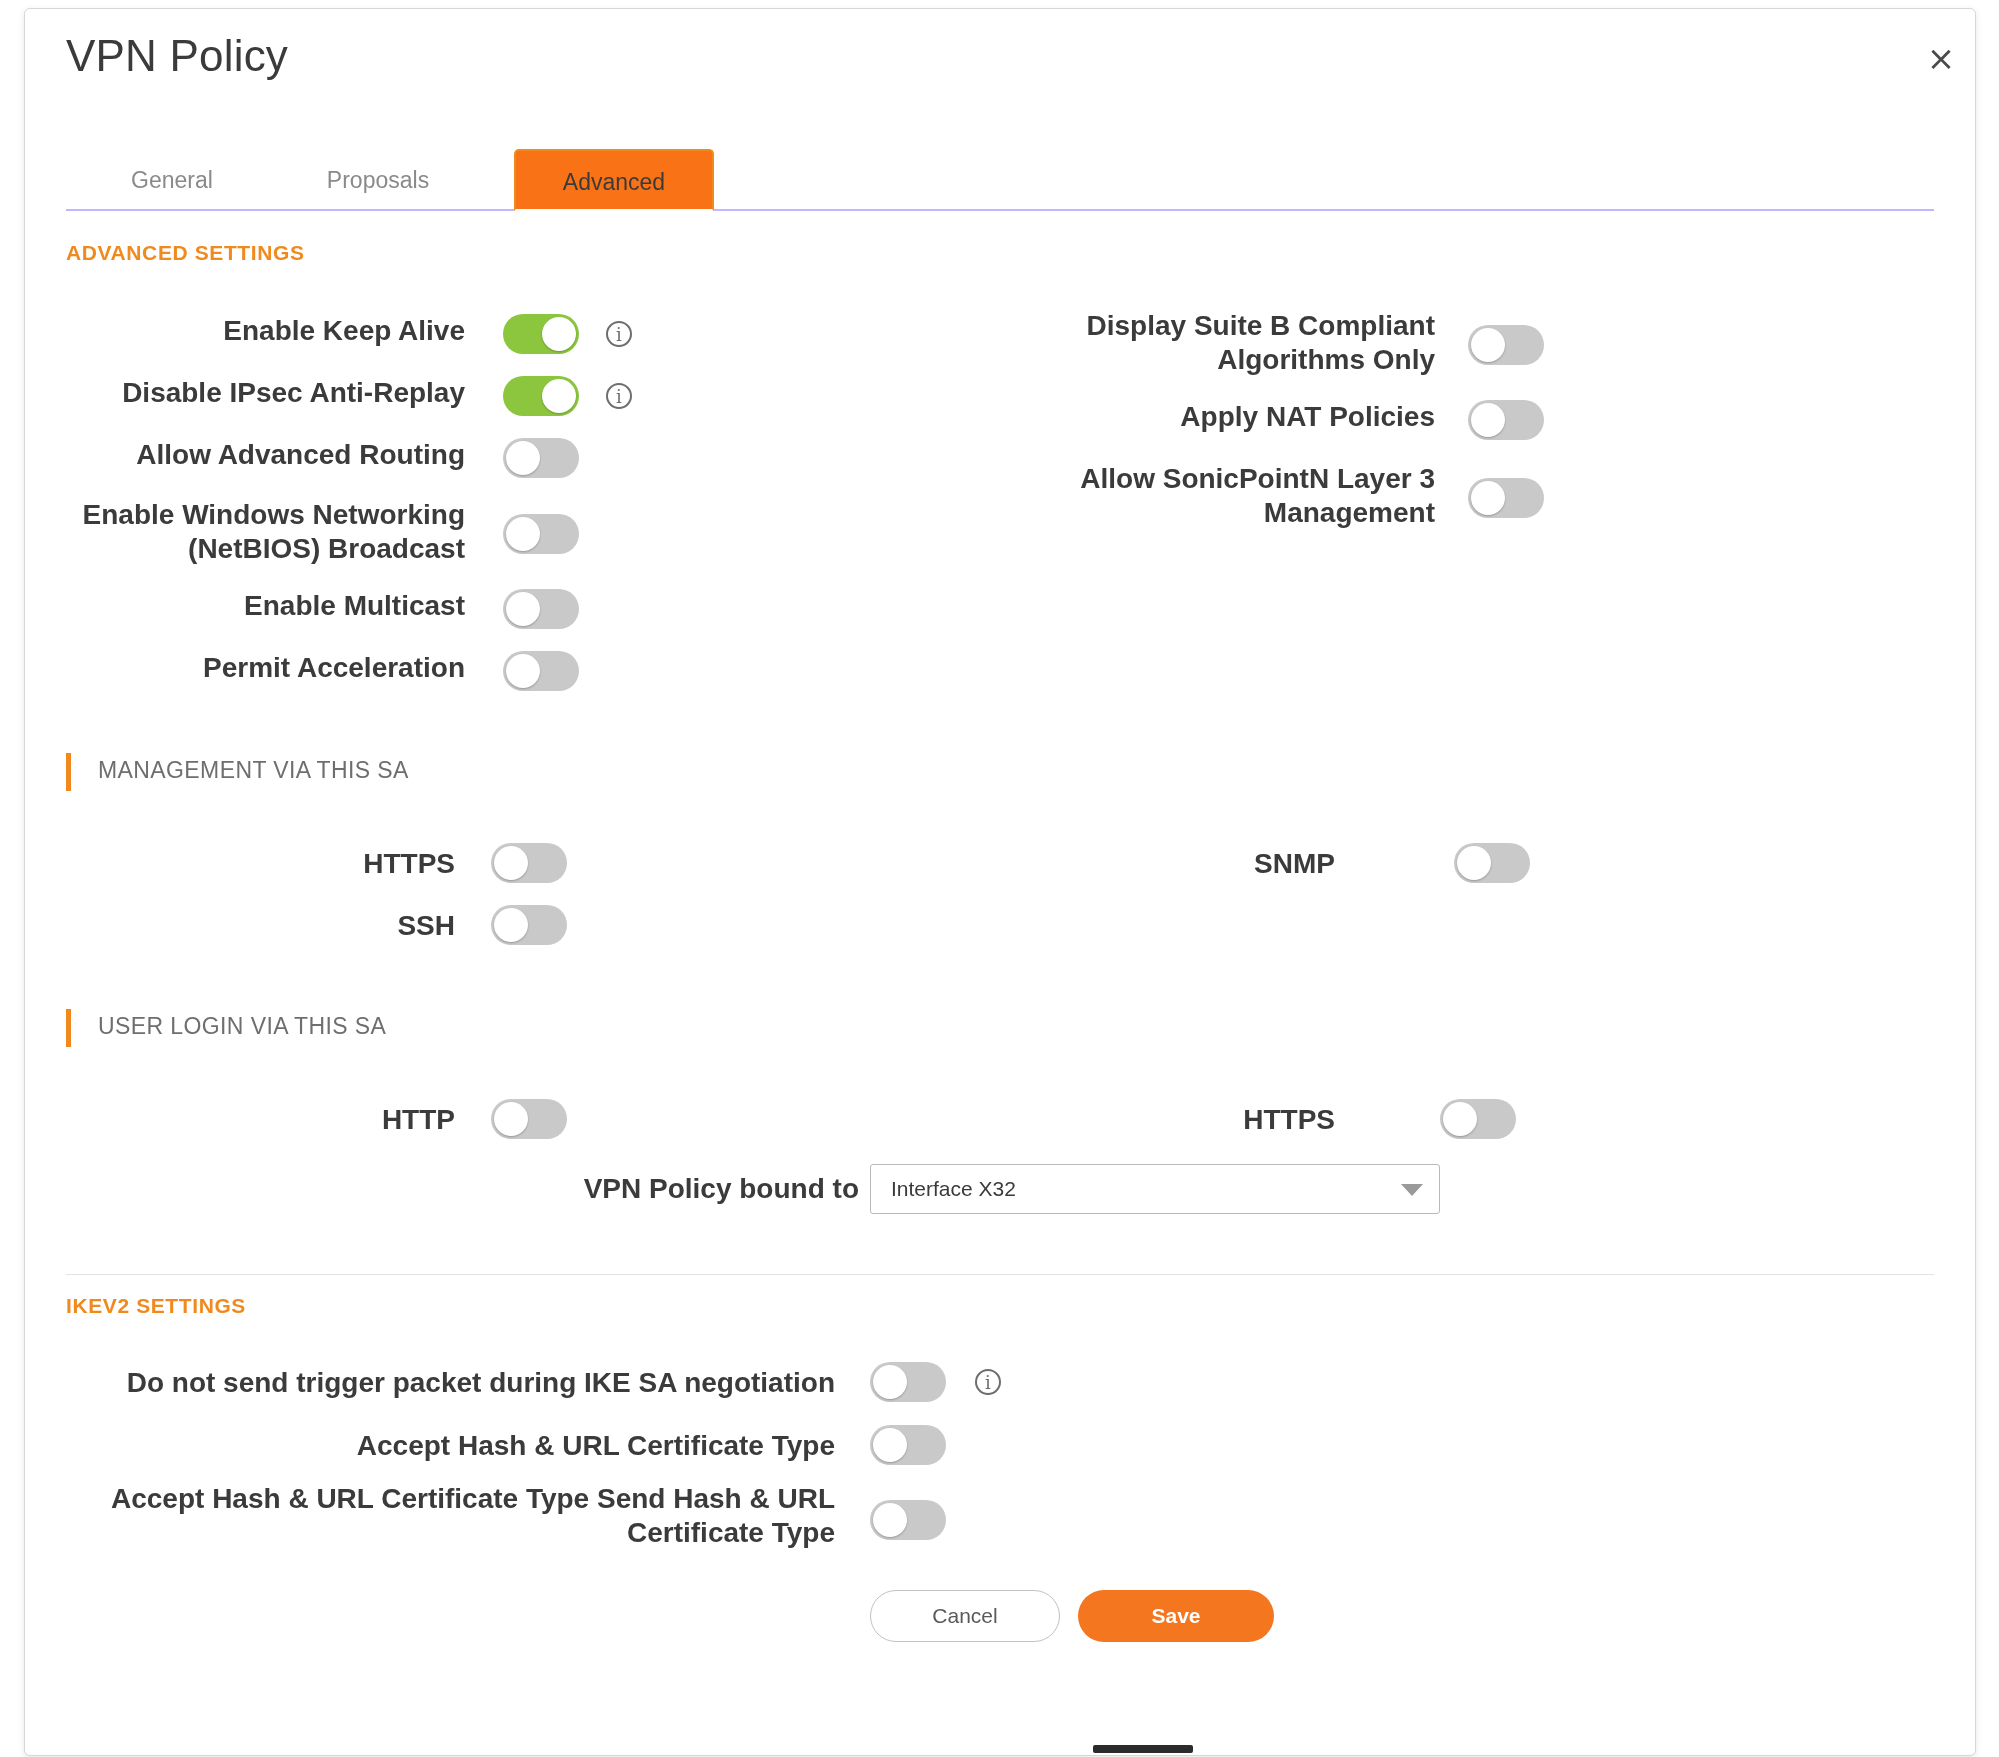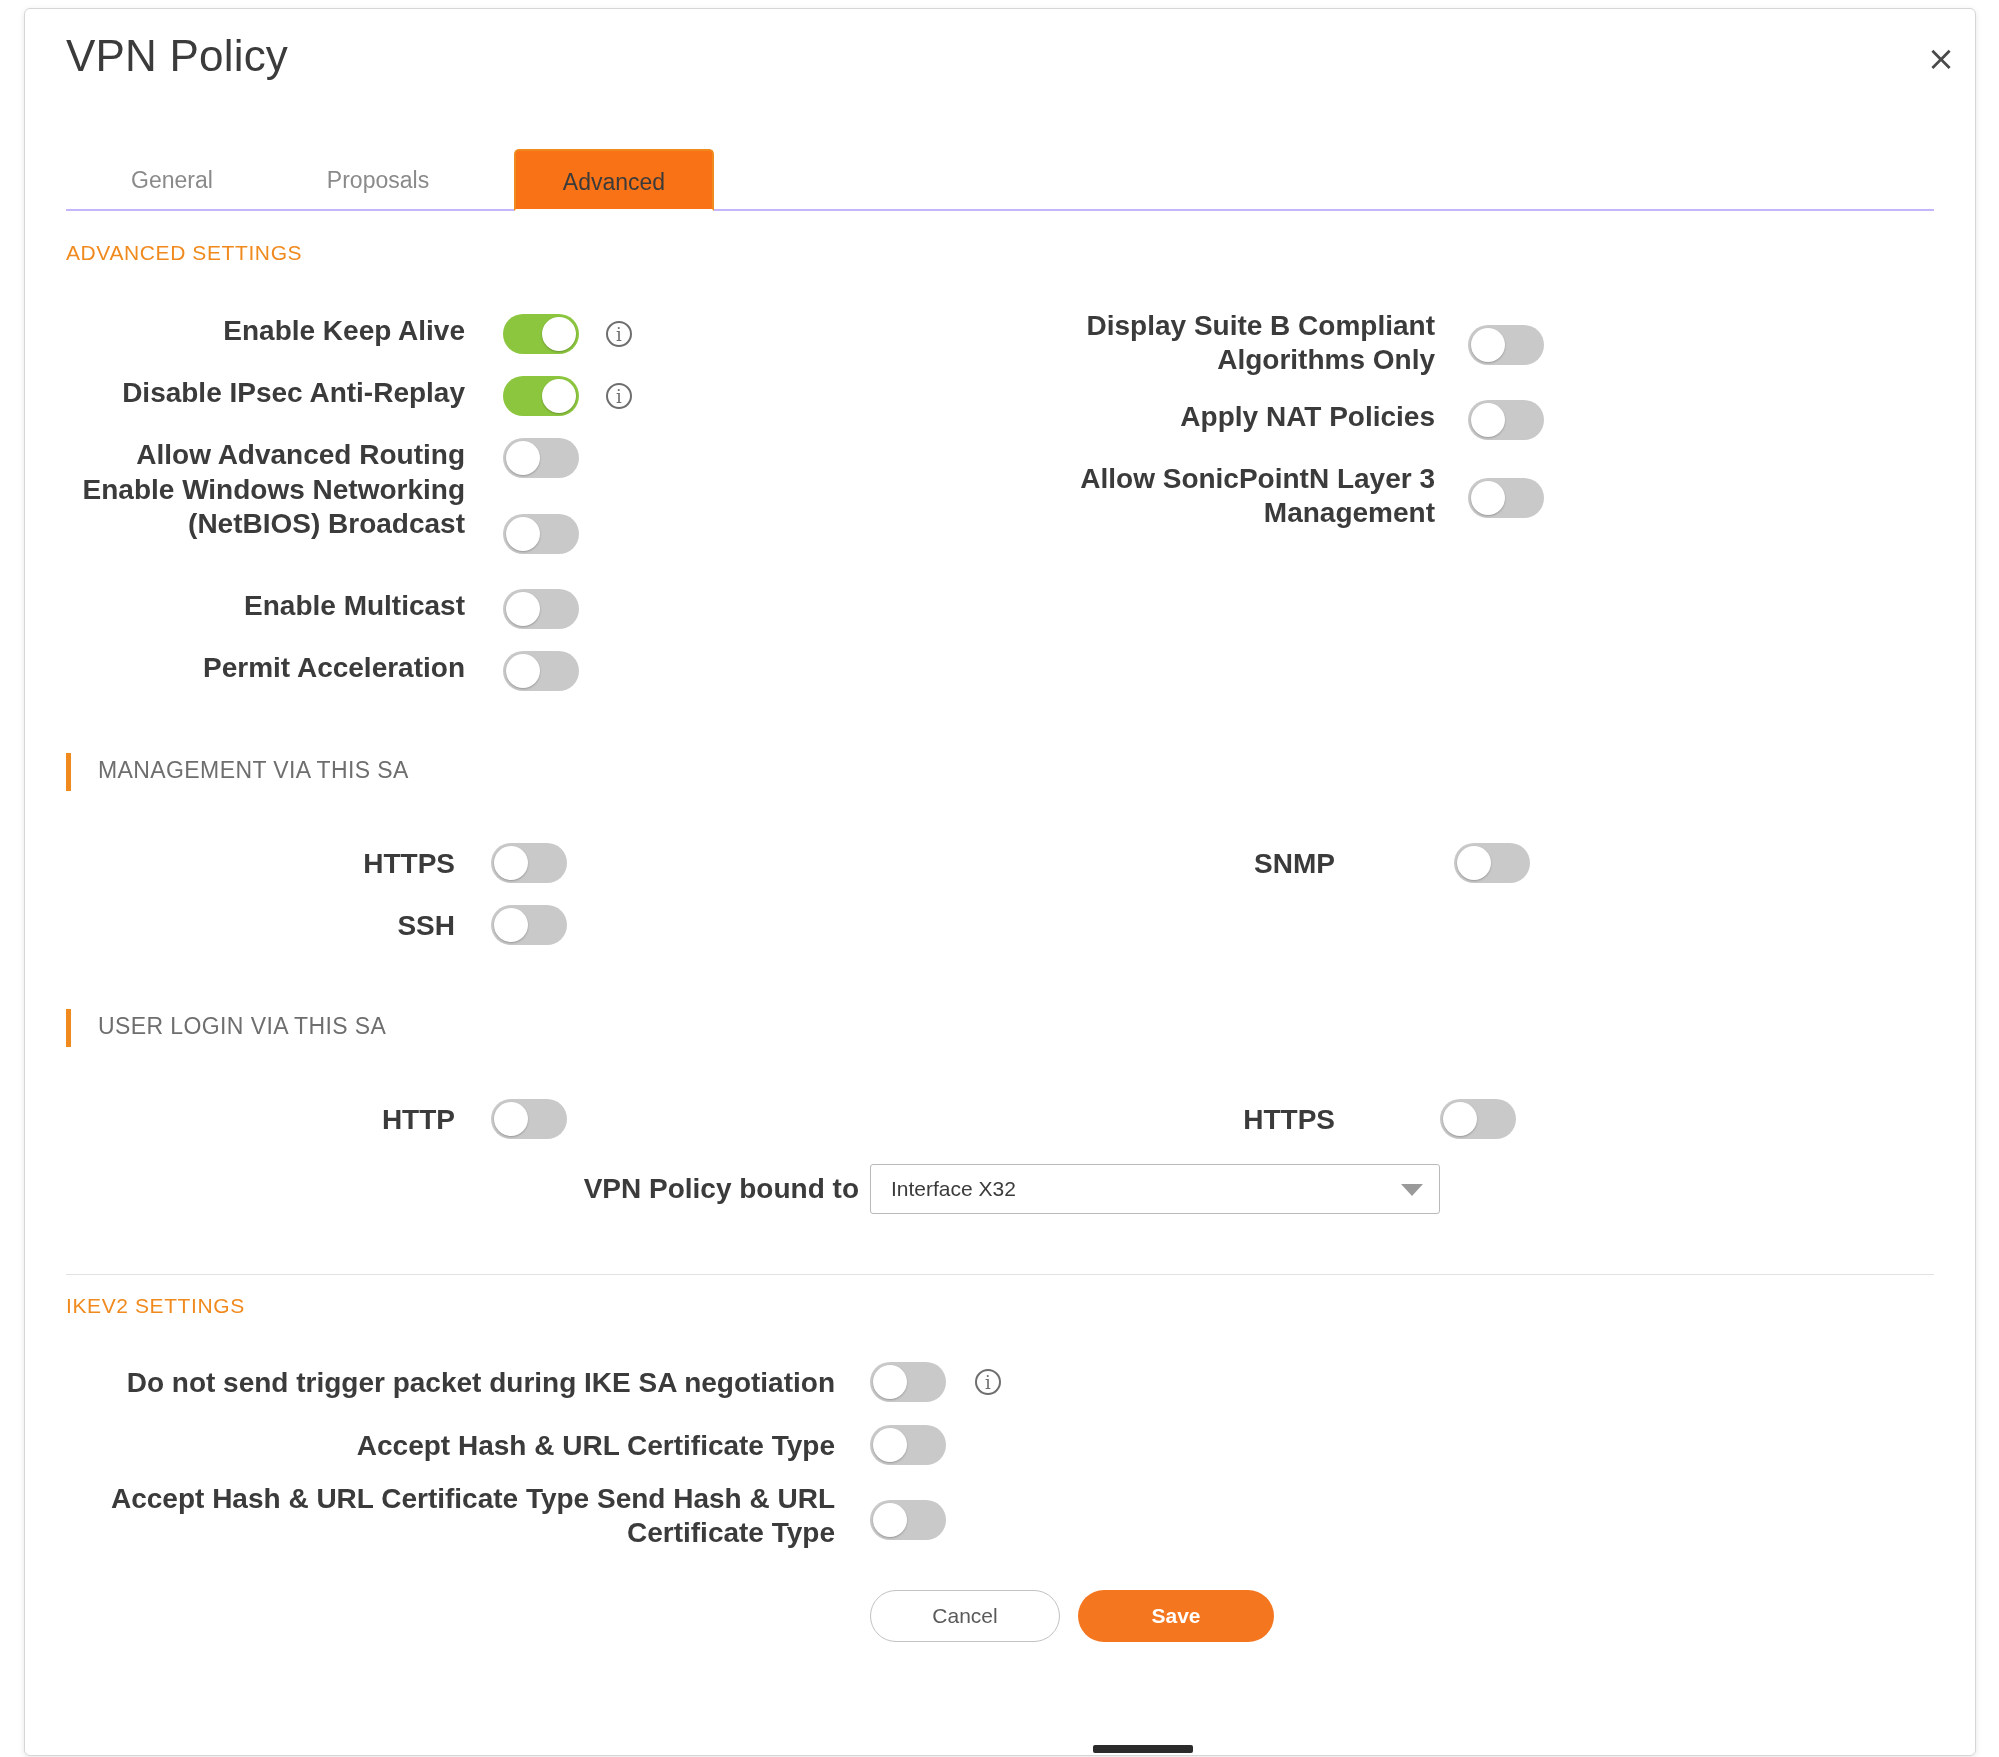--- a/index.html
+++ b/index.html
@@ -65,21 +65,21 @@
     z-index: 3;
   }
   #tab0 { left: 36px; width: 140px; }
   #tab1 { left: 232px; width: 160px; }
   #tab2 { left: 448px; width: 200px; }
 
   
   .sec-head {
     position: absolute;
     font-size: 21px;
-    font-weight: normal;
+    font-weight: bold;
     color: #f08a1e;
     letter-spacing: 0.6px;
   }
   .subsec {
     position: absolute;
     font-size: 23px;
     color: #6e6e6e;
     letter-spacing: 0.4px;
     padding-left: 32px;
   }
@@ -218,21 +218,21 @@
   <div class="tgl on" style="left:478px; top:305px;"></div>
   <div class="info" style="left:581px; top:312px;">i</div>
 
   <div class="lbl" style="left:40px; top:367px; width:400px;">Disable IPsec Anti-Replay</div>
   <div class="tgl on" style="left:478px; top:367px;"></div>
   <div class="info" style="left:581px; top:374px;">i</div>
 
   <div class="lbl" style="left:40px; top:429px; width:400px;">Allow Advanced Routing</div>
   <div class="tgl" style="left:478px; top:429px;"></div>
 
-  <div class="lbl" style="left:40px; top:464px; width:400px;text-align:right;">Enable Windows Networking (NetBIOS) Broadcast</div>
+  <div class="lbl" style="left:40px; top:489px; width:400px;text-align:right;">Enable Windows Networking (NetBIOS) Broadcast</div>
   <div class="tgl" style="left:478px; top:505px;"></div>
 
   <div class="lbl" style="left:40px; top:580px; width:400px;">Enable Multicast</div>
   <div class="tgl" style="left:478px; top:580px;"></div>
 
   <div class="lbl" style="left:40px; top:642px; width:400px;">Permit Acceleration</div>
   <div class="tgl" style="left:478px; top:642px;"></div>
 
   <div class="lbl" style="left:1000px; top:300px; width:410px;">Display Suite B Compliant Algorithms Only</div>
   <div class="tgl" style="left:1443px; top:316px;"></div>

